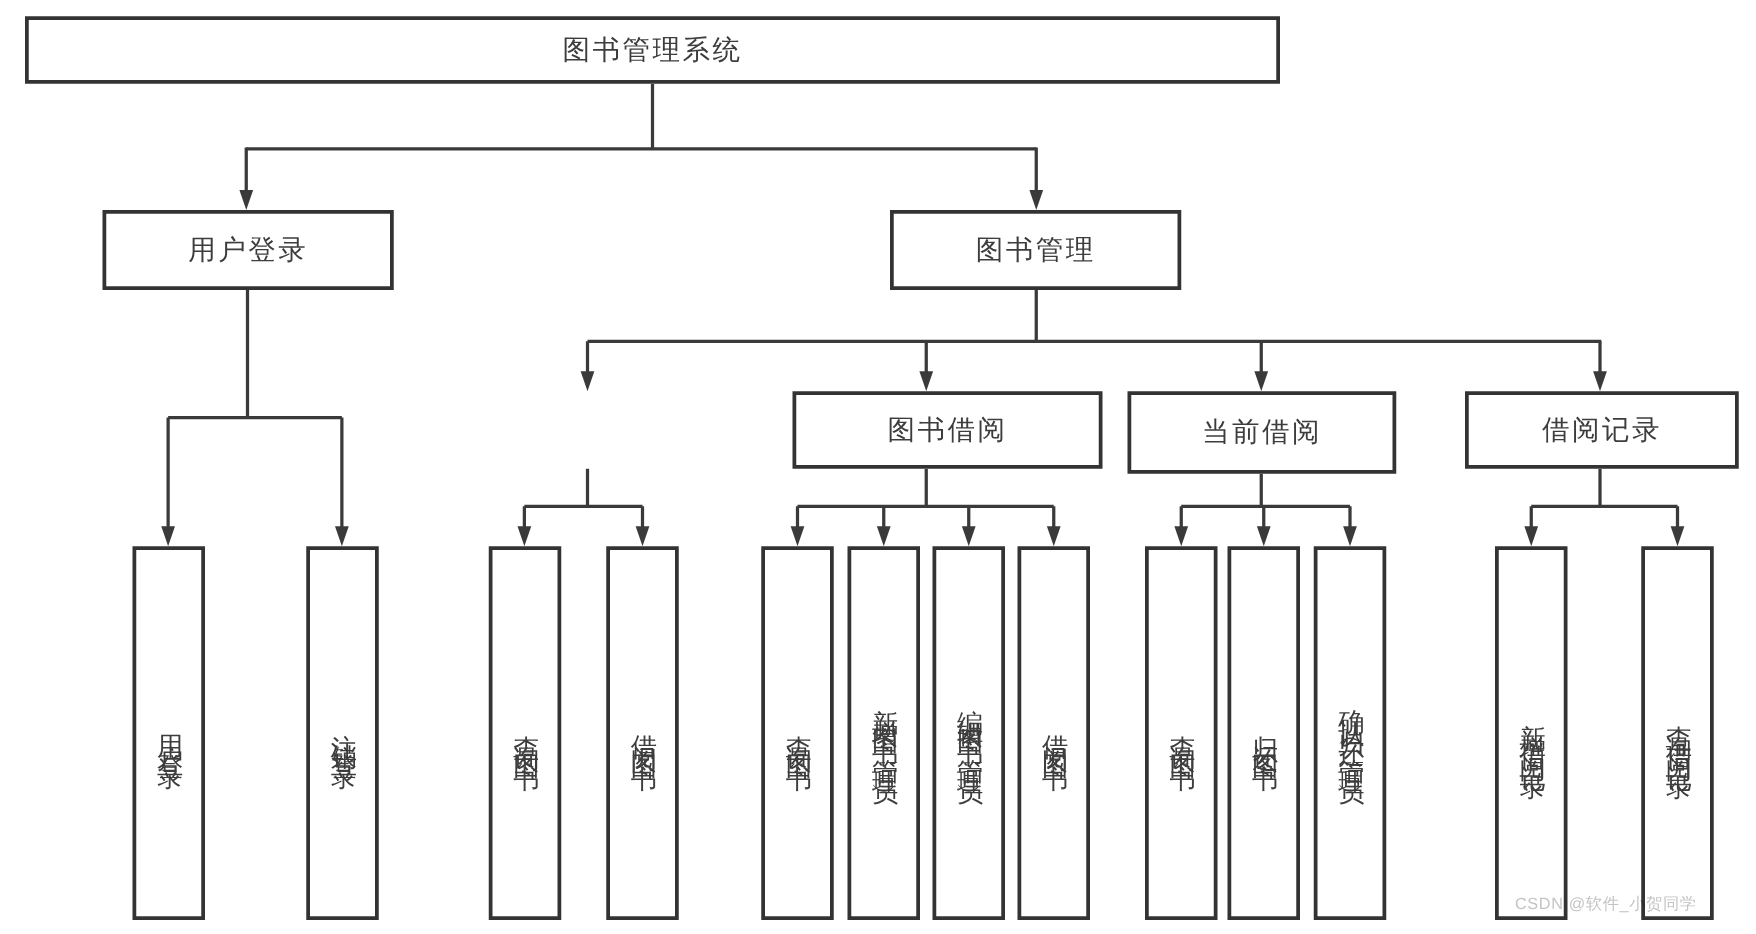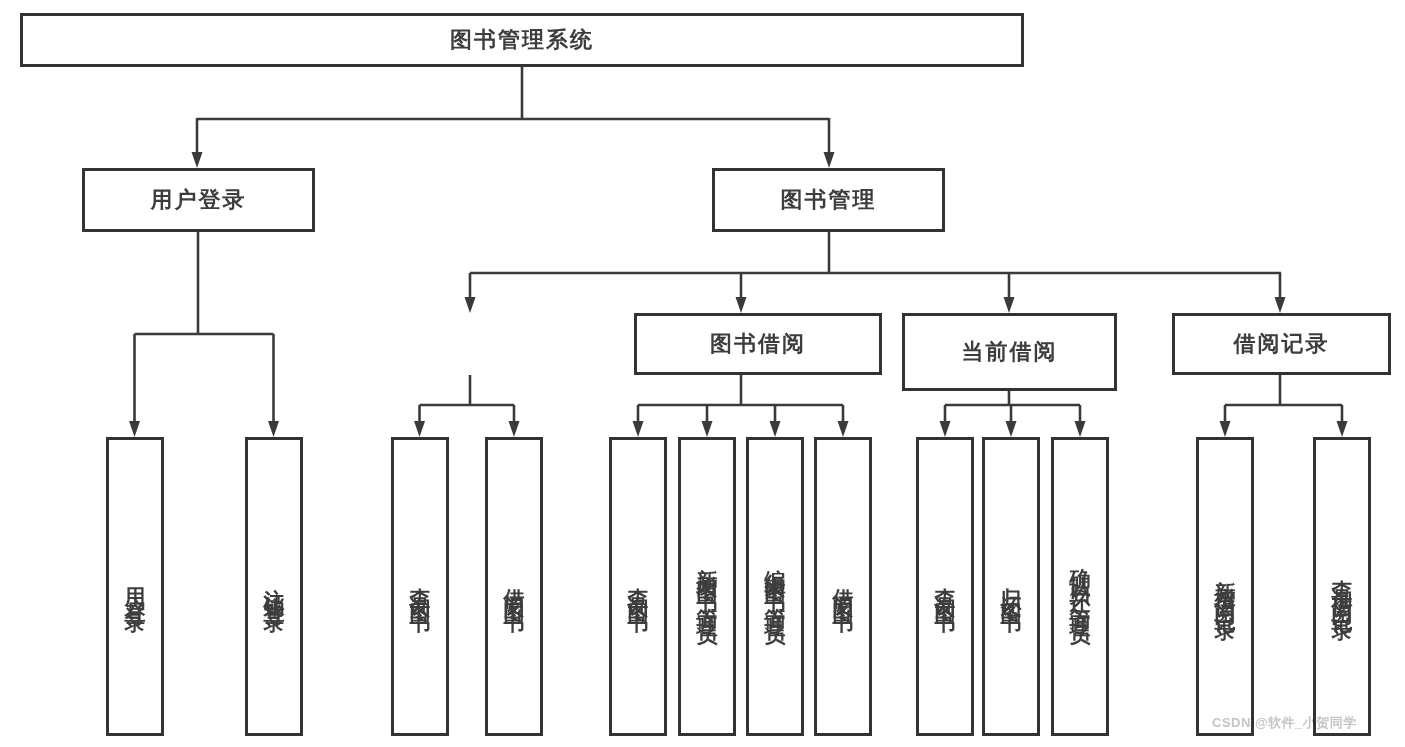--- a/index.html
+++ b/index.html
@@ -4,21 +4,20 @@
 <style>
   :root{
     --line:#3a3a3a; --box-border:#333333; --text:#3d3d3d;
     --watermark:#c4c4c4; --background:#ffffff;
   }
   html,body{margin:0;padding:0;background:var(--background);}
   .stage{
     position:relative;width:1405px;height:747px;overflow:hidden;
     background:var(--background);
     font-family:"Liberation Sans","DejaVu Sans",sans-serif;
-    font-weight:bold;
   }
   .connectors{position:absolute;left:0;top:0;z-index:1;pointer-events:none;}
   .cline{stroke:var(--line);stroke-width:2.6;fill:none;}
   .ahead{fill:var(--line);stroke:none;}
   .box{
     position:absolute;box-sizing:border-box;z-index:2;
     border:3px solid var(--box-border);background:#fff;
     display:flex;align-items:center;justify-content:center;
     font-size:22px;letter-spacing:2px;color:var(--text);
   }
@@ -95,21 +94,21 @@
       <polygon points="1219.5,421 1230.5,421 1225,437" class="ahead"></polygon>
       <polygon points="1336.5,421 1347.5,421 1342,437" class="ahead"></polygon>
     </svg>
 
   <div class="box" style="left:20px;top:13px;width:1004px;height:54px;">图书管理系统</div>
 
   <div class="box" style="left:82px;top:168px;width:233px;height:64px;">用户登录</div>
   <div class="box" style="left:712px;top:168px;width:233px;height:64px;">图书管理</div>
 
   <div class="box" style="left:634px;top:313px;width:248px;height:62px;">图书借阅</div>
-  <div class="box" style="left:902px;top:313px;width:215px;height:78px;">当前借阅</div>
+  <div class="box" style="left:902px;top:313px;width:215px;height:66px;">当前借阅</div>
   <div class="box" style="left:1172px;top:313px;width:219px;height:62px;">借阅记录</div>
 
   <div class="leaf" style="left:106px;">用户登录</div>
   <div class="leaf" style="left:245px;">注销登录</div>
   <div class="leaf" style="left:391px;">查询图书</div>
   <div class="leaf" style="left:485px;">借阅图书</div>
   <div class="leaf" style="left:609px;">查询图书</div>
   <div class="leaf" style="left:678px;">新增图书（管理员）</div>
   <div class="leaf" style="left:746px;">编辑图书（管理员）</div>
   <div class="leaf" style="left:814px;">借阅图书</div>

